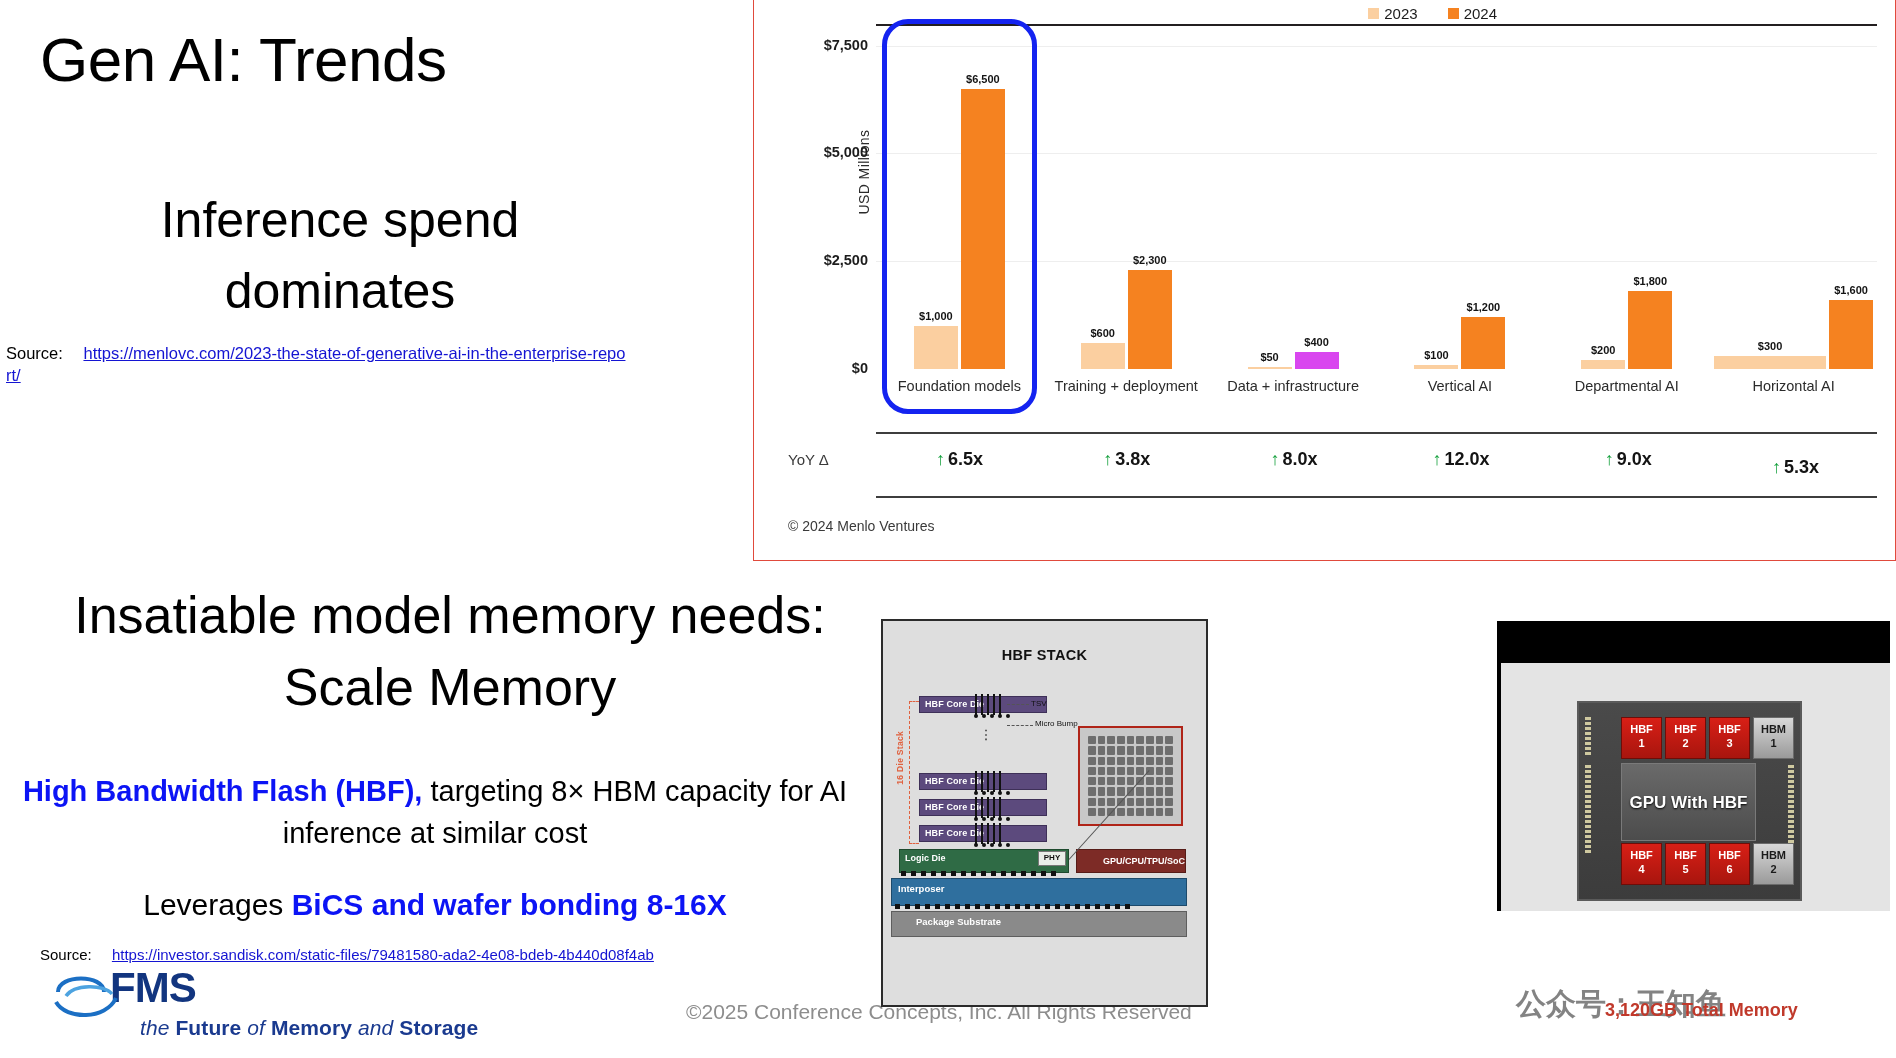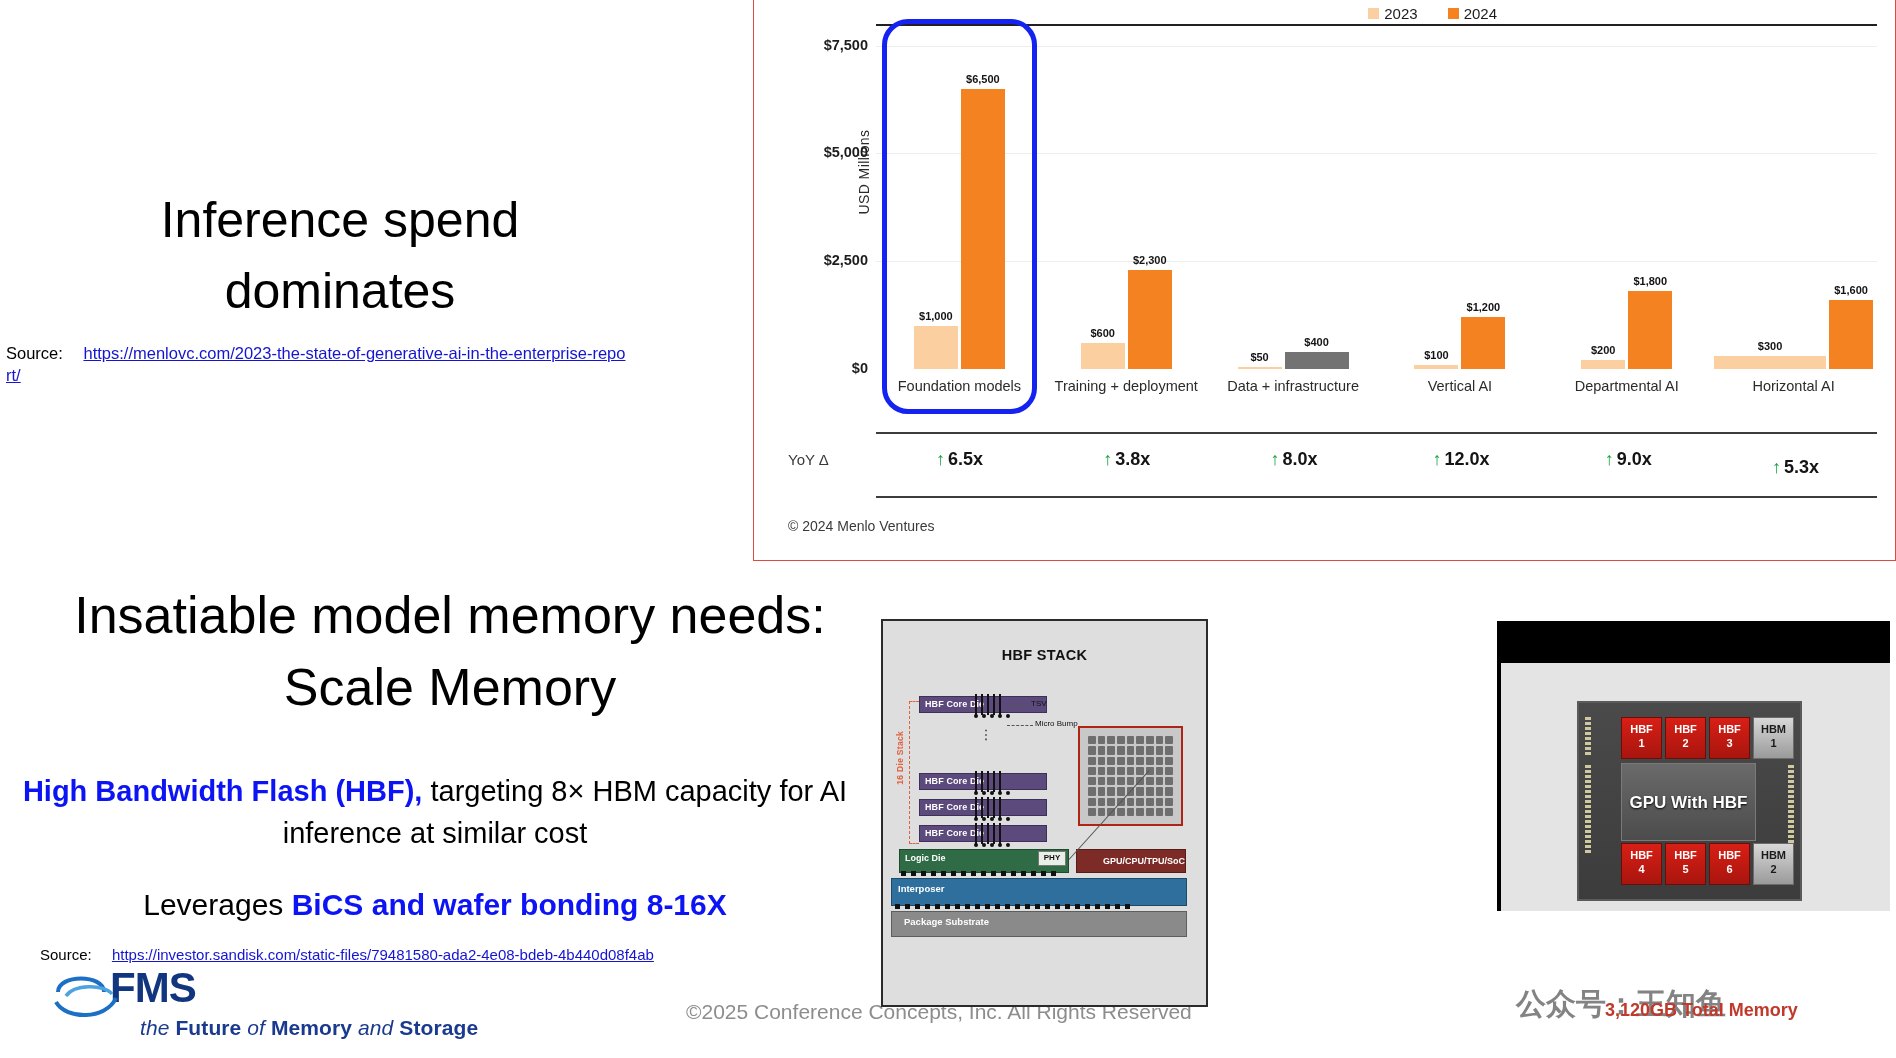--- a/index.html
+++ b/index.html
@@ -161,21 +161,21 @@
   #soc-phy {
     position:absolute; background:#6b211c; border:1px solid #4a1714; color:#fff;
     font-size:8px; font-weight:bold; text-align:center; line-height:13px;
   }
   #interposer {
     position:absolute; background:#2f6f9e; border:1px solid #1d4a6b; color:#fff;
     font-size:9.5px; font-weight:bold; padding:4px 0 0 6px; box-sizing:border-box;
   }
   #pkg-substrate {
     position:absolute; background:#8a8a8a; border:1px solid #5e5e5e; color:#fff;
-    font-size:9.5px; font-weight:bold; padding:4px 0 0 12px; box-sizing:border-box;
+    font-size:9.5px; font-weight:bold; padding:4px 0 0 24px; box-sizing:border-box;
   }
   .solder-row { position:absolute; display:flex; gap:5px; }
   .solder-row i { display:block; width:5px; height:5px; background:#111; }
   #zoom-callout {
     position:absolute; left:195px; top:105px; width:105px; height:100px;
     border:2.5px solid #b02418; background:#c8c8c8; box-sizing:border-box;
   }
   #zoom-grid { position:absolute; inset:8px; display:grid;
     grid-template-columns:repeat(9,1fr); grid-template-rows:repeat(8,1fr); gap:2px; }
   #zoom-grid i { display:block; background:#6e6e6e; border-radius:1px; }
@@ -220,20 +220,21 @@
     position:absolute; left:1516px; top:984px;
     font-size:30px; font-weight:bold; color:#6e6e6e; opacity:.85;
     font-family:"DejaVu Sans", sans-serif; white-space:nowrap;
   }
 </style>
 </head>
 <body>
 
 <div class="slide">
 
+  <div id="title-main">Gen AI: Trends</div>
 
   <div id="subtitle-block">Inference spend dominates</div>
 
   <div id="source1">
     <span>Source: </span><a class="lnk" href="#">https://menlovc.com/2023-the-state-of-generative-ai-in-the-enterprise-report/</a>
   </div>
 
   <div id="title-second">Insatiable model memory needs: Scale Memory</div>
 
   <div id="hbf-line">
@@ -300,21 +301,21 @@
             </div>
             <div class="bar" style="background: rgb(245, 130, 32); width: 44px; height: 99.1875px;">
               <span class="val">$2,300</span>
             </div>
             <div class="catlabel">Training + deployment</div>
           </div>
           <div class="bargroup" style="left: 33.3333%; width: 16.6667%;">
             <div class="bar" style="background: rgb(251, 207, 160); width: 44px; height: 2.15625px;">
               <span class="val">$50</span>
             </div>
-            <div class="bar" style="background: #737373; width: 64px; height: 17.25px;">
+            <div class="bar" style="background: #d946ef; width: 44px; height: 17.25px;">
               <span class="val">$400</span>
             </div>
             <div class="catlabel">Data + infrastructure</div>
           </div>
           <div class="bargroup" style="left: 50%; width: 16.6667%;">
             <div class="bar" style="background: rgb(251, 207, 160); width: 44px; height: 4.3125px;">
               <span class="val">$100</span>
             </div>
             <div class="bar" style="background: rgb(245, 130, 32); width: 44px; height: 51.75px;">
               <span class="val">$1,200</span>

